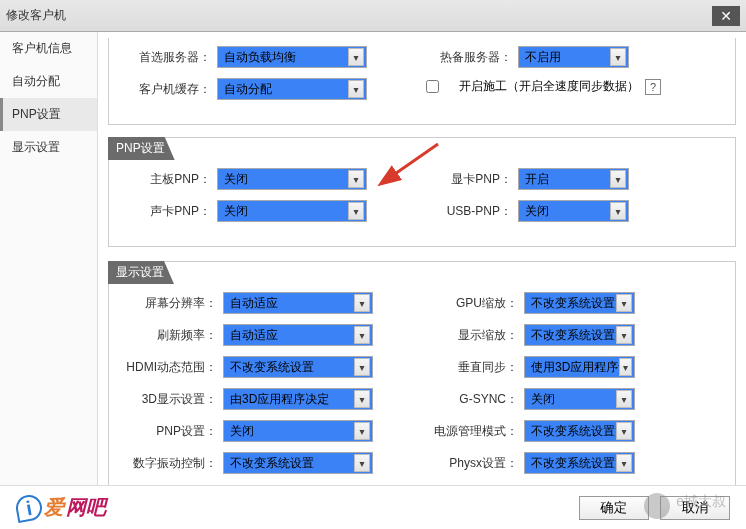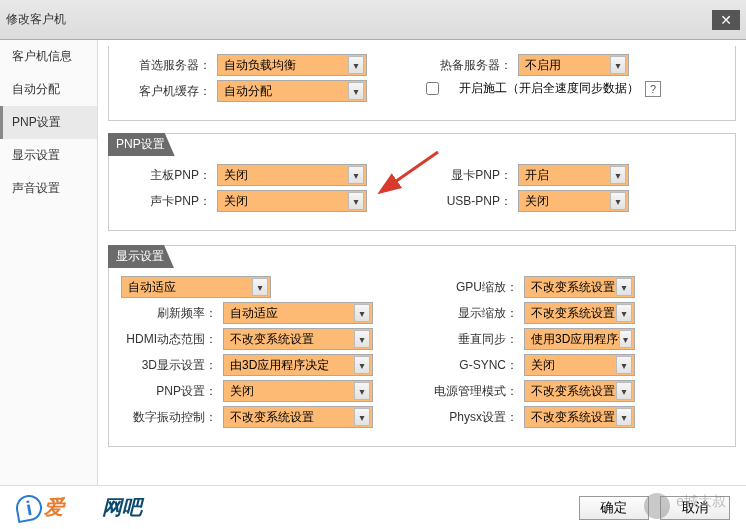--- a/index.html
+++ b/index.html
@@ -6,21 +6,21 @@
   body {
     font-family: "Microsoft YaHei", sans-serif;
     font-size: 12px;
     background: #fff;
     width: 746px;
     height: 529px;
     overflow: hidden;
     position: relative;
   }
   .titlebar {
-    height: 40px;
+    height: 32px;
     background: linear-gradient(#e8e8e8, #dcdcdc);
     border-bottom: 1px solid #aaa;
     display: flex;
     align-items: center;
     padding: 0 6px;
     justify-content: space-between;
   }
   .titlebar .title { color: #333; }
   .close-btn {
     width: 28px; height: 20px;
@@ -79,33 +79,33 @@
     display: flex;
   }
   .col {
     flex: 1;
     display: flex;
     flex-direction: column;
   }
   .field {
     display: flex;
     align-items: center;
-    margin-bottom: 4px;
+    margin-bottom: 10px;
   }
   .label {
     width: 90px;
     text-align: right;
     margin-right: 6px;
     color: #333;
   }
   .label-wide { width: 96px; }
   .select {
     height: 22px;
     border: 1px solid #aaa;
-    background: #fdba74;
+    background: #3b82f6;
     display: flex;
     align-items: center;
     justify-content: space-between;
     padding: 0 2px 0 6px;
     cursor: pointer;
   }
   .select .val { white-space: nowrap; overflow: hidden; }
   .select .arrow {
     width: 16px; height: 18px;
     background: linear-gradient(#f6f6f6,#e2e2e2);
@@ -147,21 +147,21 @@
     display: flex; align-items: center; gap: 2px;
     font-style: italic; font-weight: bold; font-size: 20px;
   }
   .logo .i {
     width: 26px; height: 26px; border: 2px solid #2a7ad1; border-radius: 50% 50% 50% 0;
     color: #2a7ad1; display:flex;align-items:center;justify-content:center;
     font-style: normal; font-weight: bold;
     transform: rotate(-10deg);
   }
   .logo .text1 { color: #e77b2f; }
-  .logo .text2 { color: #0c4a6e; margin-left: 36px; }
+  .logo .text2 { color: #be185d; }
   .btn {
     min-width: 70px; height: 24px;
     border: 1px solid #999;
     background: linear-gradient(#fdfdfd,#ececec);
     cursor: pointer;
     margin-left: 8px;
   }
   .wm {
     position: absolute;
     right: 20px; bottom: 10px;
@@ -184,21 +184,20 @@
     <span>✕</span>
   </div>
 </div>
 
 <div class="body">
   <div class="sidebar">
     <div class="sidebar-item"><span>客户机信息</span></div>
     <div class="sidebar-item"><span>自动分配</span></div>
     <div class="sidebar-item active"><span>PNP设置</span></div>
     <div class="sidebar-item"><span>显示设置</span></div>
-    <div class="sidebar-item"><span>声音设置</span></div>
   </div>
 
   <div class="main">
 
     <div class="arrow-annot">
       <svg width="60" height="40">
         <defs>
             <marker id="ah" markerWidth="10" markerHeight="10" refX="2" refY="3" orient="auto">
           <path d="M0,0 L0,6 L8,3 z" fill="#d83a2b"></path>
         </marker>
@@ -280,20 +279,21 @@
           </div>
         </div>
       </div>
     </div>
 
     <div class="fieldset">
       <div class="legend-tab">显示设置</div>
       <div class="two-col" style="padding-top:8px;">
         <div class="col">
           <div class="field">
+              <span class="label label-wide">屏幕分辨率：</span>
             <div class="select w150">
                 <span class="val">自动适应</span>
                 <span class="arrow">▾</span>
               </div>
             </div>
           <div class="field">
               <span class="label label-wide">刷新频率：</span>
             <div class="select w150">
                 <span class="val">自动适应</span>
                 <span class="arrow">▾</span>

